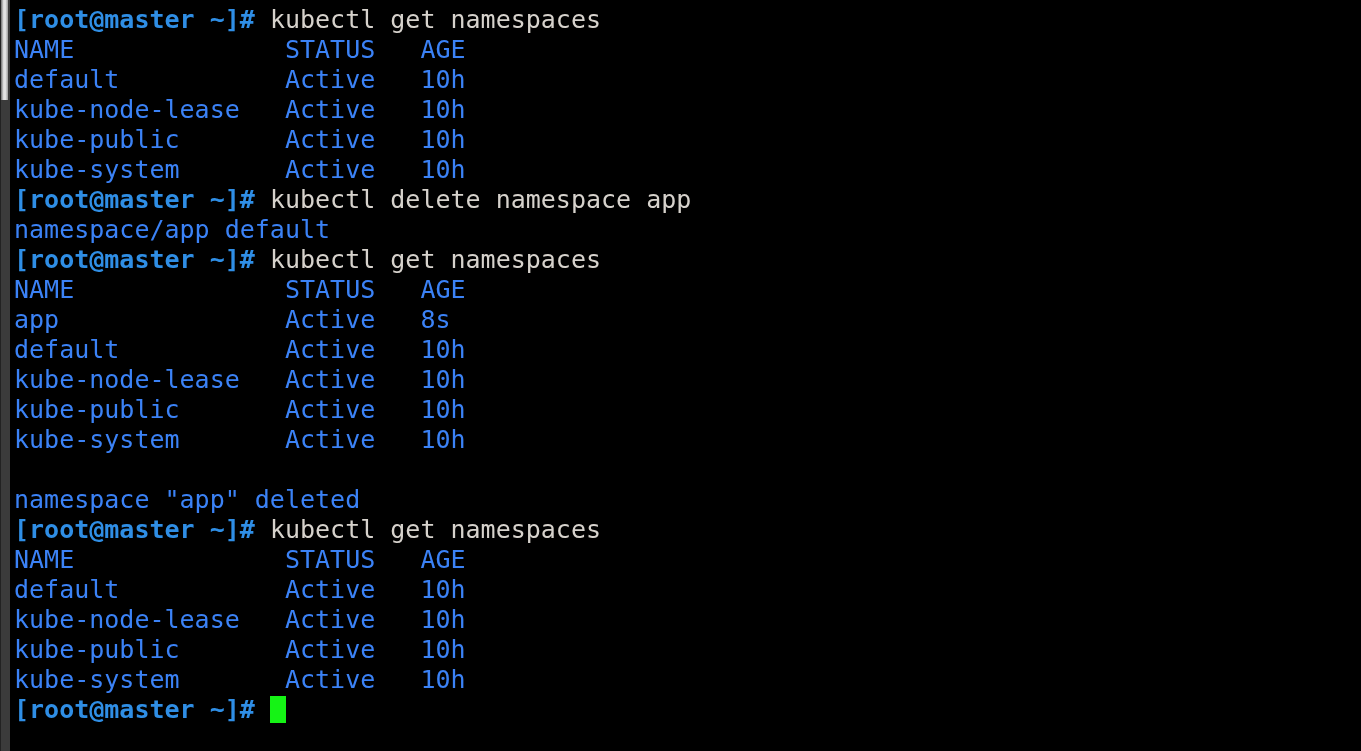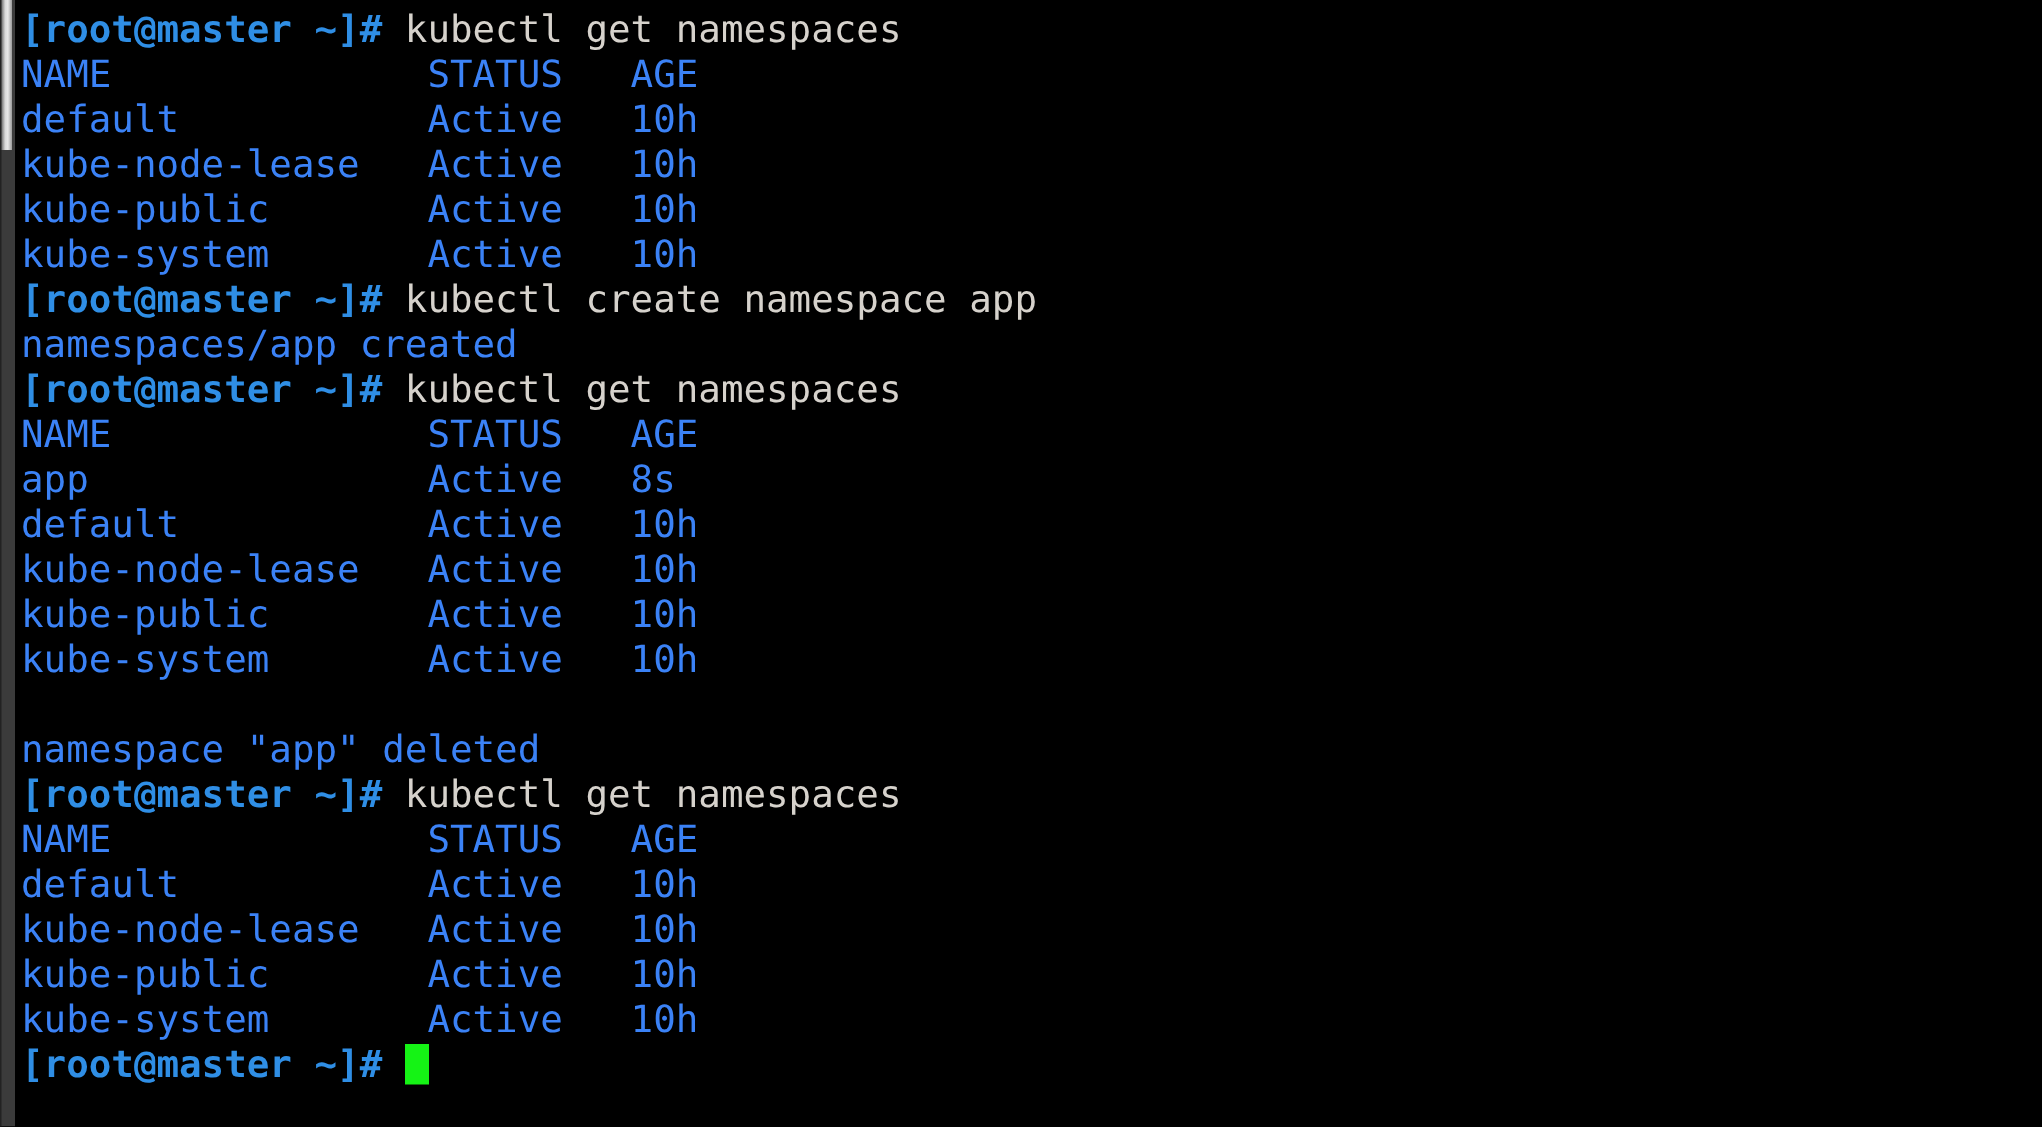--- a/index.html
+++ b/index.html
@@ -92,22 +92,22 @@
 
 <div id="terminal-window">
 
   <div id="screen">
       <div class="line" style="top: 5px;"><span class="prompt">[root@master ~]# </span><span class="cmd">kubectl get namespaces</span></div>
       <div class="line" style="top: 35px;"><span class="out">NAME              STATUS   AGE</span></div>
       <div class="line" style="top: 65px;"><span class="out">default           Active   10h</span></div>
       <div class="line" style="top: 95px;"><span class="out">kube-node-lease   Active   10h</span></div>
       <div class="line" style="top: 125px;"><span class="out">kube-public       Active   10h</span></div>
       <div class="line" style="top: 155px;"><span class="out">kube-system       Active   10h</span></div>
-      <div class="line" style="top: 185px;"><span class="prompt">[root@master ~]# </span><span class="cmd">kubectl create namespace app</span></div>
-      <div class="line" style="top: 215px;"><span class="out">namespaces/app created</span></div>
+      <div class="line" style="top: 185px;"><span class="prompt">[root@master ~]# </span><span class="cmd">kubectl delete namespace app</span></div>
+      <div class="line" style="top: 215px;"><span class="out">namespace/app default</span></div>
       <div class="line" style="top: 245px;"><span class="prompt">[root@master ~]# </span><span class="cmd">kubectl get namespaces</span></div>
       <div class="line" style="top: 275px;"><span class="out">NAME              STATUS   AGE</span></div>
       <div class="line" style="top: 305px;"><span class="out">app               Active   8s</span></div>
       <div class="line" style="top: 335px;"><span class="out">default           Active   10h</span></div>
       <div class="line" style="top: 365px;"><span class="out">kube-node-lease   Active   10h</span></div>
       <div class="line" style="top: 395px;"><span class="out">kube-public       Active   10h</span></div>
       <div class="line" style="top: 425px;"><span class="out">kube-system       Active   10h</span></div>
       <div class="line" style="top: 485px;"><span class="out">namespace "app" deleted</span></div>
       <div class="line" style="top: 515px;"><span class="prompt">[root@master ~]# </span><span class="cmd">kubectl get namespaces</span></div>
       <div class="line" style="top: 545px;"><span class="out">NAME              STATUS   AGE</span></div>

